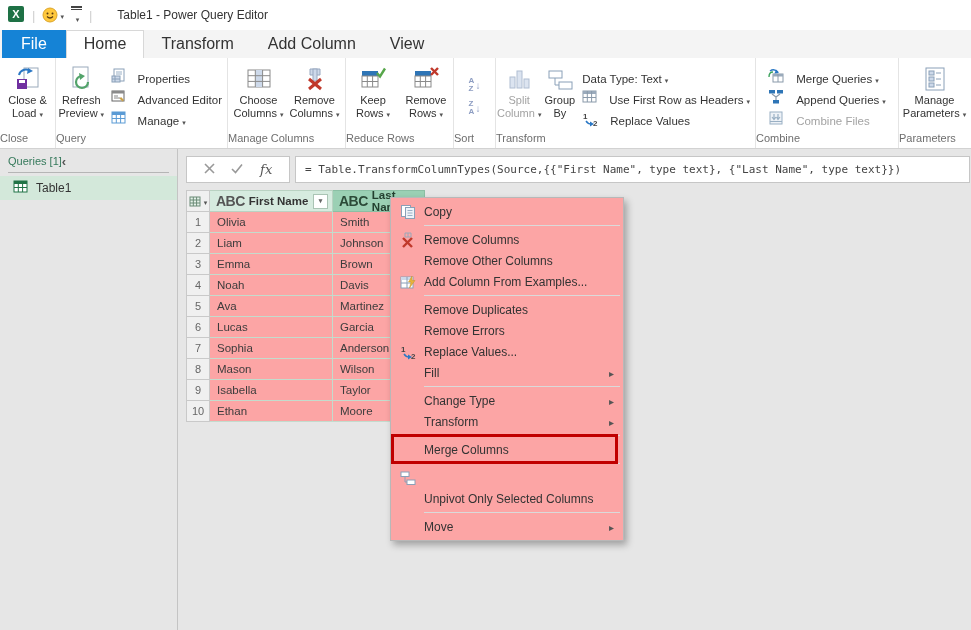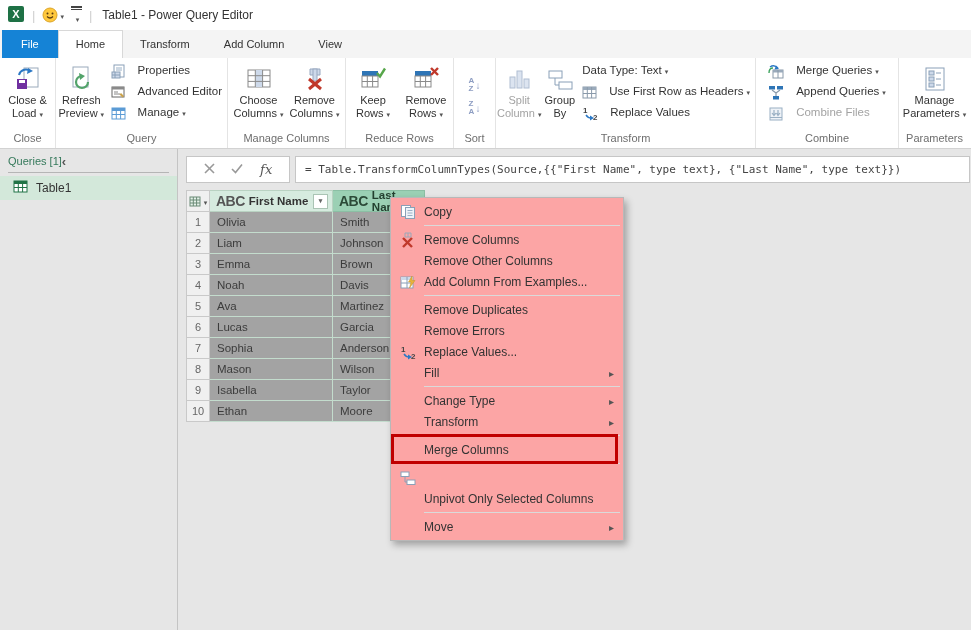--- a/index.html
+++ b/index.html
@@ -2,41 +2,41 @@
 <html><head>
 <meta charset="utf-8">
 <style>
 *{margin:0;padding:0;box-sizing:border-box}
 html,body{width:971px;height:630px}
 body{font-family:"Liberation Sans",sans-serif;background:#fff;position:relative;overflow:hidden;font-size:12px;color:#333}
 
 
 .titlebar{height:30px;display:flex;align-items:center;padding-left:7px;gap:7px;background:#fff}
 .tb-sep{color:#cfcfcf;font-size:13px;font-weight:normal}
-.tb-title{font-size:12px;color:#333;margin-left:3px}
+.tb-title{font-size:12px;color:#333;margin-left:18px}
 .caret::after{content:"▾";font-size:7px;color:#555;margin-left:2px}
 .qat-icon{display:flex;flex-direction:column;align-items:center}
 .qat-icon .bar{width:11px;border-top:2px solid #444;margin-bottom:1px}
 .qat-icon .bar2{width:11px;border-top:1px solid #444;margin-bottom:1px}
 
 
 .tabrow{height:28px;background:#f4f4f4;display:flex;align-items:stretch}
-.tab{padding:0 17px;line-height:28px;font-size:11px;color:#333}
+.tab{padding:0 17px;line-height:28px;font-size:16px;color:#333}
 .tab-file{background:#1583d6;color:#fff;padding:0 19px;margin-left:2px}
 .tab-active{background:#fff;border:1px solid #d8d8d8;border-bottom:none;line-height:26px}
 
 
 .ribbon{height:91px;background:#fff;border-bottom:1px solid #d2d2d2;display:flex}
 .rgroup{border-right:1px solid #e4e4e4;display:flex;flex-direction:column;flex:none}
 .rg-content{flex:1;display:flex;padding:3px 1px 0 1px;align-items:flex-start;justify-content:center;gap:1px}
-.rg-label{height:17px;line-height:14px;text-align:center;font-size:11px;color:#6e6e6e}
+.rg-label{height:17px;line-height:14px;text-align:left;font-size:11px;color:#6e6e6e}
 .bigbtn{width:55px;display:flex;flex-direction:column;align-items:center;text-align:center;font-size:11px;line-height:13px;color:#333;padding-top:2px}
 .bigbtn .bicon{height:31px;display:flex;align-items:center;justify-content:center}
 .stack{display:flex;flex-direction:column;justify-content:flex-start;padding-top:3px}
-.smallbtn{display:flex;align-items:flex-start;gap:12px;height:21px;font-size:11.5px;color:#333;padding:0 4px;white-space:nowrap}
+.smallbtn{display:flex;align-items:flex-end;gap:12px;height:21px;font-size:11.5px;color:#333;padding:0 4px;white-space:nowrap}
 .dd::after{content:"▾";font-size:7px;color:#555;margin-left:3px}
 .disabled{color:#a3a3a3}
 .sorticon{display:flex;align-items:center;gap:1px;height:20px;padding:0 3px}
 .scol{display:flex;flex-direction:column;font-size:8px;line-height:8px;font-weight:bold;color:#8d9dc2}
 .sarrow::after{content:"↓";font-size:10px;color:#8d9dc2}
 
 
 .workspace{position:absolute;left:0;top:149px;width:971px;height:481px;background:#e6e6e6}
 .qpane{position:absolute;left:0;top:0;width:178px;height:100%;border-right:1px solid #c4c4c4;background:#e6e6e6}
 .qheader{margin:1px 8px 0 8px;height:23px;border-bottom:1px solid #b5b5b5;display:flex;align-items:center;justify-content:flex-start;font-size:11px;color:#35795b}
@@ -53,21 +53,21 @@
 .grid{position:absolute;left:186px;top:41px;font-size:11.5px}
 .g-row{display:flex}
 .g-corner{width:24px;height:22px;background:#f0f0f0;border:1px solid #c9c9c9;display:flex;align-items:center;justify-content:center;gap:1px}
 .g-h{height:22px;display:flex;align-items:center;gap:4px;padding:0 4px 0 6px;font-weight:bold;color:#333;border:1px solid #b9d2c2;border-left:none}
 .g-h-first{width:123px;background:#d6ebdf}
 .g-h-last{width:92px;background:#9bd0b4;border-color:#8bbfa4;color:#23402f}
 .abc{font-size:14px;color:#555;font-weight:bold;letter-spacing:-0.5px}
 .filterbtn{margin-left:auto;width:15px;height:15px;background:#fff;border:1px solid #aac4b4;display:flex;align-items:center;justify-content:center}
 .filterbtn::after{content:"▾";font-size:7px;color:#666}
 .g-n{width:24px;height:21px;background:#f0f0f0;border:1px solid #c9c9c9;border-top:none;display:flex;align-items:center;justify-content:center;color:#666;font-size:11px}
-.g-c{height:21px;display:flex;align-items:center;padding-left:7px;background:#a3a3a3;border:1px solid #c3dccd;border-left:none;border-top:none;color:#3c3c3c}
+.g-c{height:21px;display:flex;align-items:center;padding-left:7px;background:#fca5a5;border:1px solid #c3dccd;border-left:none;border-top:none;color:#3c3c3c}
 .g-c1{width:123px}
 .g-c2{width:92px}
 
 
 .menu{position:absolute;left:390px;top:48px;width:234px;background:#fca5a5;border:1px solid #b8b8b8;box-shadow:3px 4px 7px rgba(0,0,0,.30);padding:3px 0;z-index:5}
 .mitem{height:21px;display:flex;align-items:center;font-size:12px;color:#333;position:relative}
 .micon{width:33px;flex:none;display:flex;align-items:center;justify-content:center}
 .mlabel{flex:1}
 .marrow{margin-right:9px}
 .marrow::after{content:"▸";font-size:10px;color:#555}

